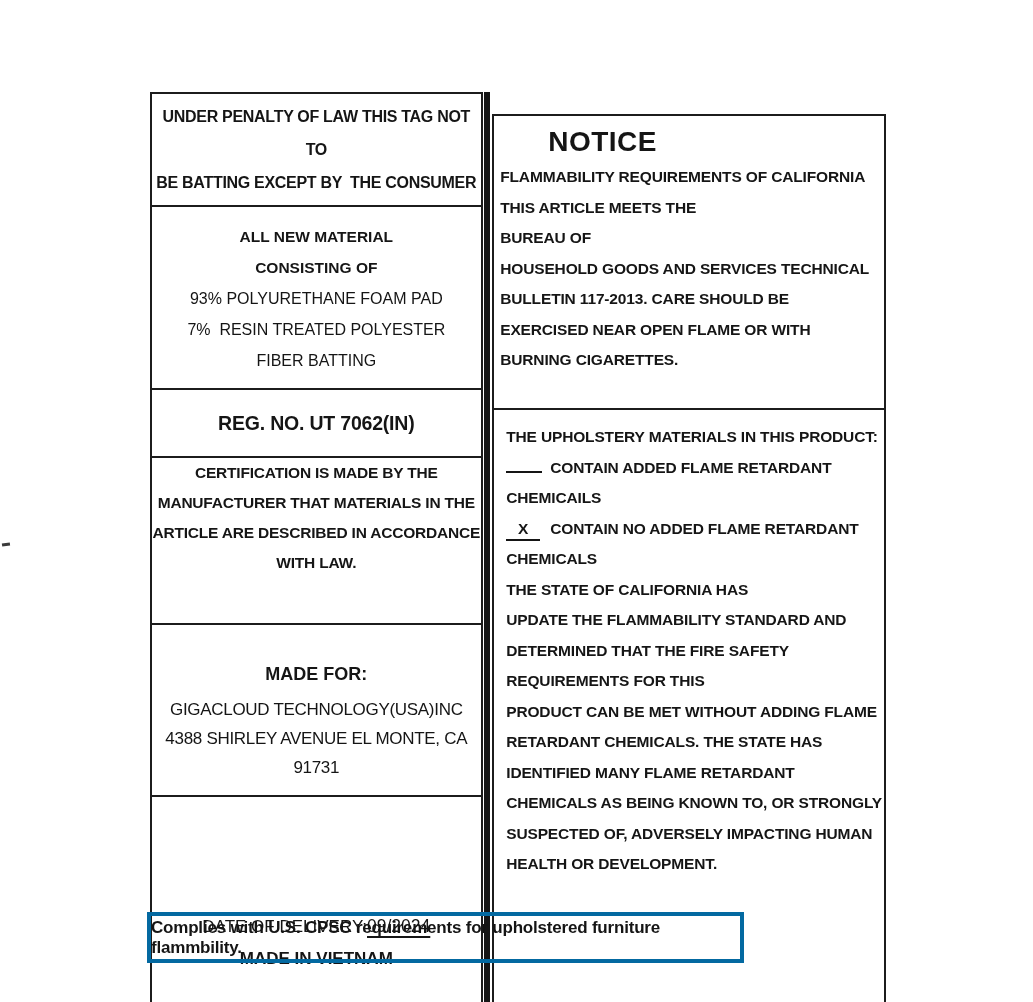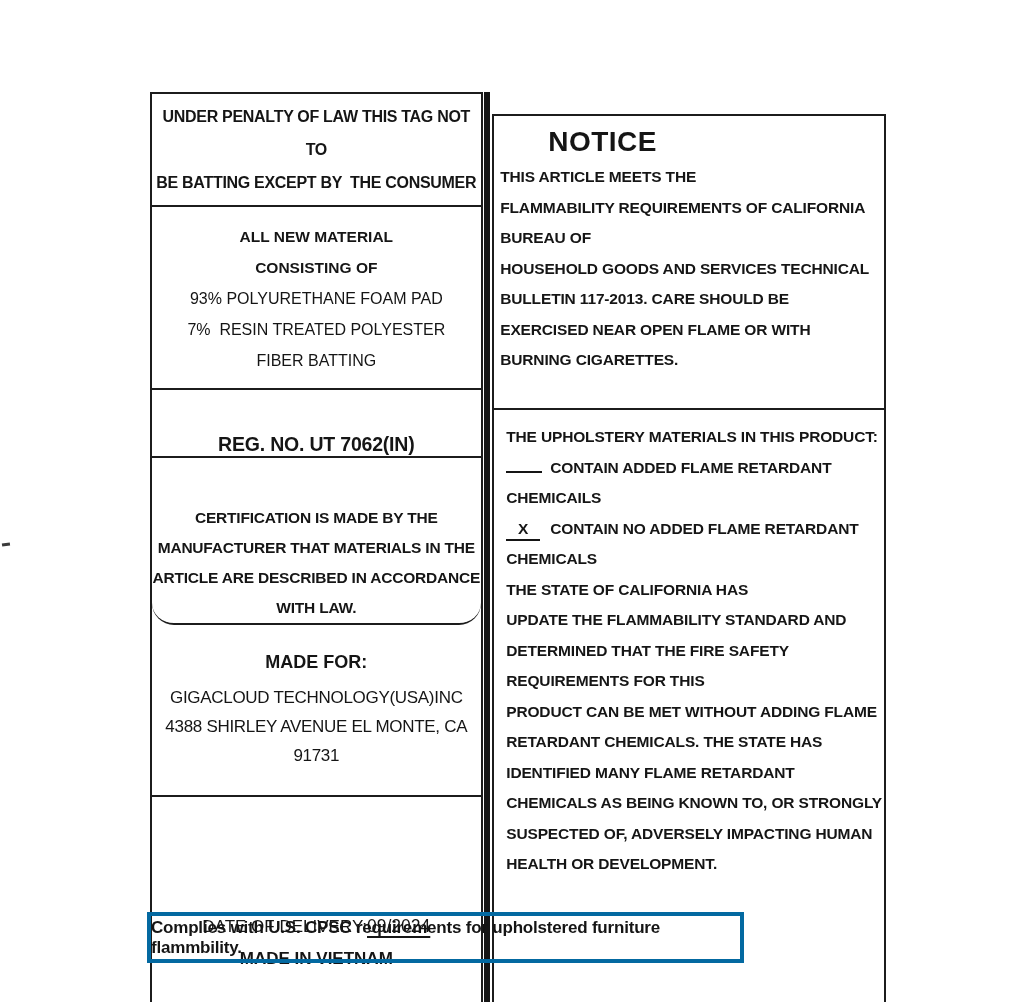--- a/index.html
+++ b/index.html
@@ -24,23 +24,23 @@
   .right-col {
     flex:1; height:100%;
     border:2px solid #1c1c1c;
     display:flex; flex-direction:column;margin-top:22px;
   }
   
   .lsec { border-bottom:2px solid #1c1c1c; display:flex; flex-direction:column; align-items:center; text-align:center; }
   .lsec:last-child { border-bottom:none; flex:1; }
   .sec-penalty   { height:113px; justify-content:center; }
   .sec-material  { height:183px; padding-top:14px; }
-  .sec-reg       { height:68px;  justify-content:flex-end; }
-  .sec-cert      { height:167px; justify-content:flex-end;border-radius:22px; }
-  .sec-madefor   { height:172px; padding-top:22px; }
+  .sec-reg       { height:68px;  justify-content:center; }
+  .sec-cert      { height:167px; justify-content:flex-start; }
+  .sec-madefor   { height:172px; padding-top:34px; }
   .sec-date      { justify-content:center; }
   .penalty-line  { font-weight:bold; font-size:16px; line-height:33px; letter-spacing:-0.3px; white-space:pre-wrap; }
   .mat-head      { font-weight:bold; font-size:15.5px; line-height:31px; }
   .mat-line      { font-weight:normal; font-size:16px; line-height:31px; white-space:pre-wrap; }
   .reg-text      { font-weight:bold; font-size:19.5px; letter-spacing:-0.2px; }
   .cert-line     { font-weight:bold; font-size:15.5px; line-height:30px; letter-spacing:-0.2px; }
   .madefor-title { font-weight:bold; font-size:18px; line-height:30px; margin-bottom:6px; }
   .addr-line     { font-weight:normal; font-size:17px; line-height:29px; letter-spacing:-0.3px; }
   .date-line     { font-weight:normal; font-size:17px; line-height:32px; }
   .date-value    { text-decoration:underline; text-underline-offset:4px; text-decoration-thickness:2px; font-size:17.5px; }
@@ -117,22 +117,22 @@
   </div>
 
   <div class="divider">
     <div class="divider-bar"></div>
   </div>
 
   <div class="right-col">
 
     <div class="notice-section">
       <div class="notice-heading">NOTICE</div>
+      <div class="r-line">FLAMMABILITY REQUIREMENTS OF CALIFORNIA</div>
       <div class="r-line">THIS ARTICLE MEETS THE</div>
-      <div class="r-line">FLAMMABILITY REQUIREMENTS OF CALIFORNIA</div>
       <div class="r-line">BUREAU OF</div>
       <div class="r-line">HOUSEHOLD GOODS AND SERVICES TECHNICAL</div>
       <div class="r-line">BULLETIN 117-2013. CARE SHOULD BE</div>
       <div class="r-line">EXERCISED NEAR OPEN FLAME OR WITH</div>
       <div class="r-line">BURNING CIGARETTES.</div>
     </div>
 
     <div class="upholstery-section">
       <div class="r-line">THE UPHOLSTERY MATERIALS IN THIS PRODUCT:</div>
       <div class="r-line"><span class="blank-line"></span><span>CONTAIN ADDED FLAME RETARDANT</span></div>

